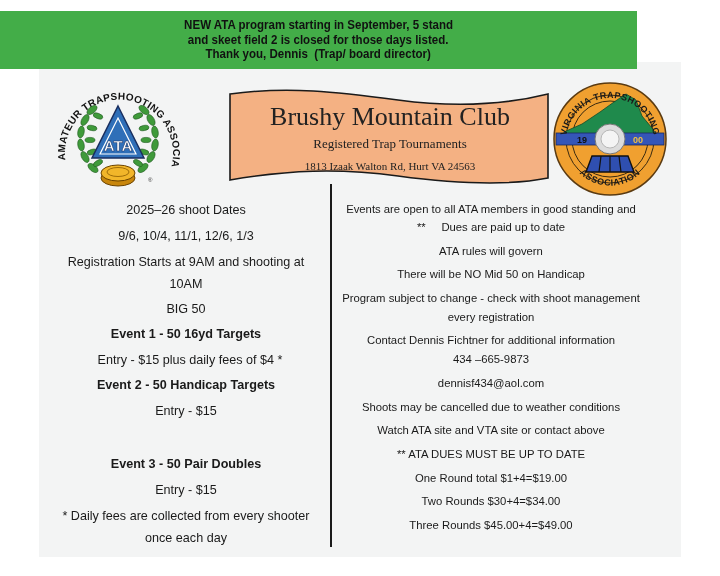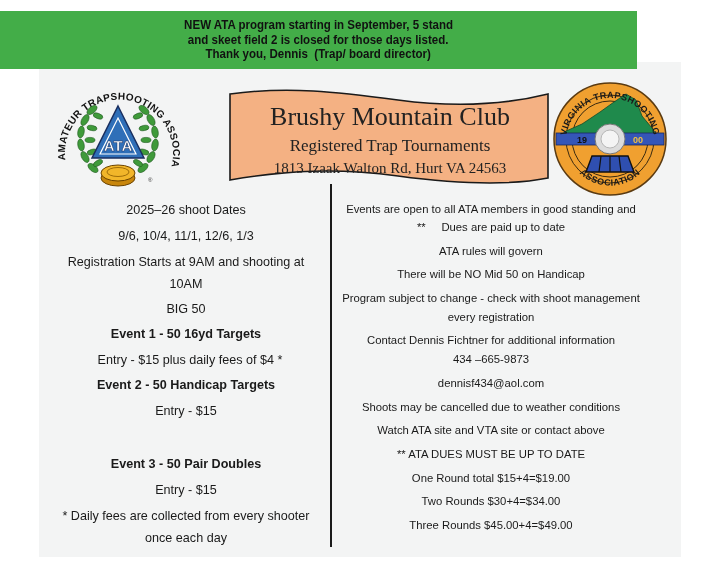--- a/index.html
+++ b/index.html
@@ -27,22 +27,22 @@
   .logo svg { display: block; }
   #ata-logo { left: 52px; top: 72px; width: 132px; height: 128px; }
   #vta-logo { left: 552px; top: 80px; width: 116px; height: 118px; }
   #title-banner { position: absolute; left: 228px; top: 88px; width: 324px; height: 98px; }
   #title-banner svg { position: absolute; left: 0; top: 0; }
   .banner-text {
     position: absolute; left: 0; top: 0; width: 324px; height: 98px;
     font-family: "Liberation Serif", "DejaVu Serif", serif; color: #222;
   }
   .banner-title { position: absolute; left: 0; width: 100%; top: 14px; text-align: center; font-size: 26px; }
-  .banner-sub { position: absolute; left: 0; width: 100%; top: 48px; text-align: center; font-size: 17px; }
-  .banner-addr { position: absolute; left: 0; width: 100%; top: 72px; text-align: center; font-size: 15px; }
+  .banner-sub { position: absolute; left: 0; width: 100%; top: 48px; text-align: center; font-size: 13px; }
+  .banner-addr { position: absolute; left: 0; width: 100%; top: 72px; text-align: center; font-size: 11px; }
   .divider {
     position: absolute; left: 330px; top: 184px; width: 2px; height: 363px; background: #1a1a1a; z-index: 3;
   }
   .col {
     position: absolute; font-family: "Liberation Sans", "DejaVu Sans", sans-serif;
     text-align: center; z-index: 3;
   }
   .col .line { position: absolute; left: 0; width: 100%; white-space: nowrap; }
   #left-col { left: 45px; width: 282px; font-size: 12.6px; }
   #right-col { left: 333px; width: 316px; font-size: 11.3px; }
@@ -175,16 +175,16 @@
   <div class="line" style="top:245px">ATA rules will govern</div>
   <div class="line" style="top:268px">There will be NO Mid 50 on Handicap</div>
   <div class="line" style="top:292px">Program subject to change - check with shoot management</div>
   <div class="line" style="top:311px">every registration</div>
   <div class="line" style="top:334px">Contact Dennis Fichtner for additional information</div>
   <div class="line" style="top:353px">434 –665-9873</div>
   <div class="line" style="top:377px">dennisf434@aol.com</div>
   <div class="line" style="top:401px">Shoots may be cancelled due to weather conditions</div>
   <div class="line" style="top:424px">Watch ATA site and VTA site or contact above</div>
   <div class="line" style="top:448px">** ATA DUES MUST BE UP TO DATE</div>
-  <div class="line" style="top:472px">One Round total $15+4=$19.00</div>
+  <div class="line" style="top:472px">One Round total $1+4=$19.00</div>
   <div class="line" style="top:495px">Two Rounds $30+4=$34.00</div>
   <div class="line" style="top:519px">Three Rounds $45.00+4=$49.00</div>
 </div>
 
 </body></html>

